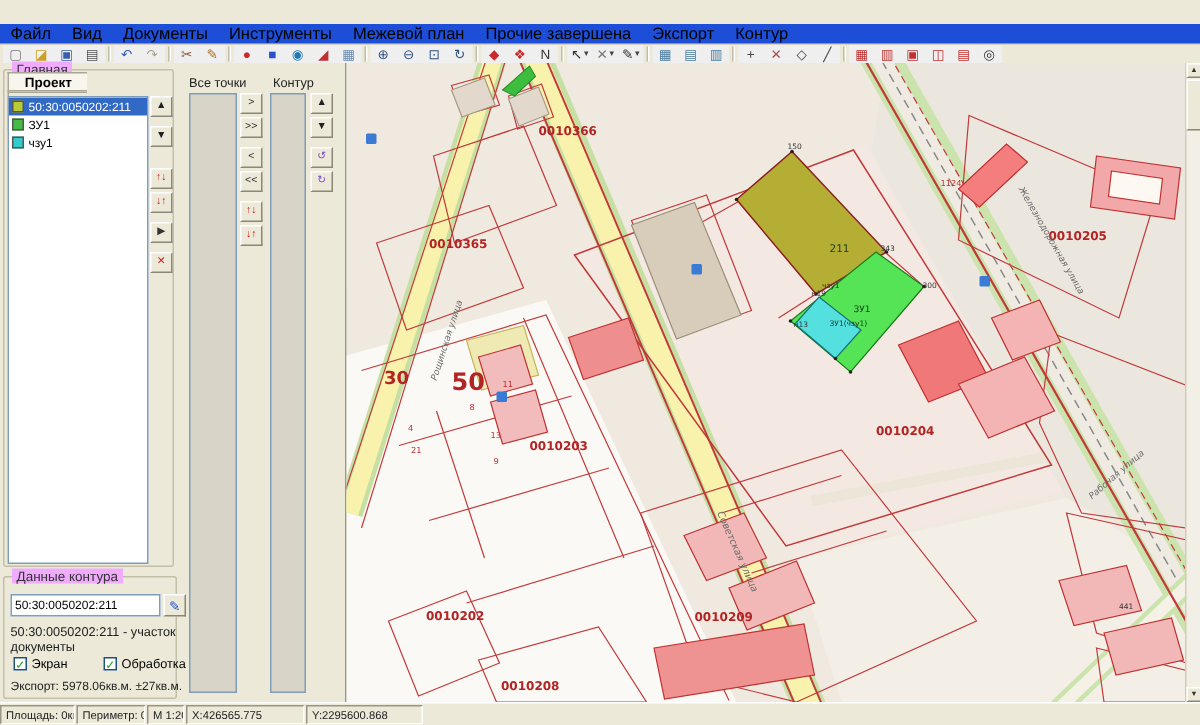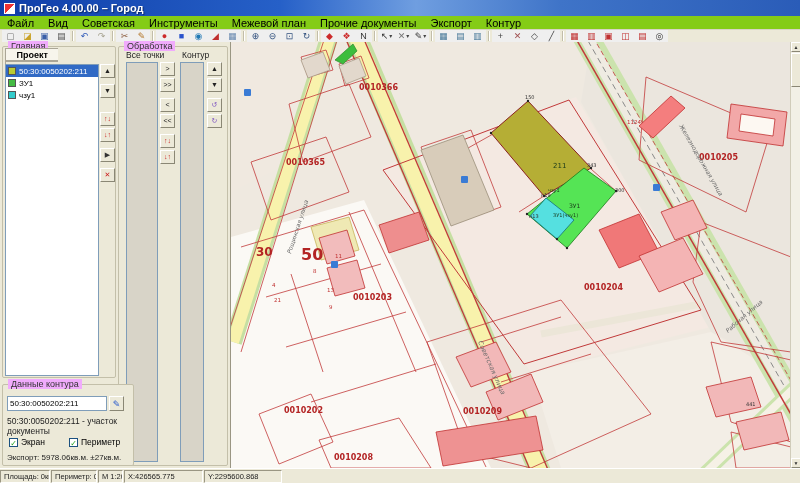--- a/index.html
+++ b/index.html
@@ -9,21 +9,21 @@
 
   
   .titlebar { position:absolute; left:0; top:0; width:800px; height:16px;
     background:linear-gradient(90deg,#0f3ea8 0%,#2660c8 35%,#6f9ee0 52%,#3f74c8 70%,#2a5cb8 100%);
     display:flex; align-items:center; padding:0 4px; }
   .titlebar .appicon { width:11px; height:11px; margin-right:4px;
     background:linear-gradient(135deg,#e33 0 50%,#fff 50% 100%); border:1px solid #fff; }
   .titlebar .title { color:#fff; font-weight:bold; font-size:11px; text-shadow:1px 1px 1px #0a2a6a; white-space:nowrap; }
 
   
-  .menubar { position:absolute; left:0; top:16px; width:800px; height:14px; display:flex; align-items:center; background:#84cc16; border-bottom:1px solid #d8d4c4; }
+  .menubar { position:absolute; left:0; top:16px; width:800px; height:14px; display:flex; align-items:center; background:#1d4ed8; border-bottom:1px solid #d8d4c4; }
   .menu-item { padding:0 7px; font-size:11px; color:#000; cursor:default; }
 
   
   .toolbar { position:absolute; left:0; top:30px; width:800px; height:12px; display:flex; align-items:center; padding-left:2px; }
   .tb-btn { width:17px; height:12px; display:flex; align-items:center; justify-content:center;
     font-size:9px; line-height:9px; border:1px solid transparent; cursor:default; }
   .tb-sep { width:2px; height:10px; border-left:1px solid #c2bda9; border-right:1px solid #fff; margin:0 2px; }
   .tb-drop { font-size:6px; color:#444; margin-left:1px; }
 
   
@@ -73,32 +73,28 @@
   
   .vscroll { position:absolute; left:790px; top:42px; width:10px; height:426px; background:#f2f0e6; border-left:1px solid #d0ccba; }
   .vs-btn { position:absolute; left:0; width:10px; height:10px; background:#ece9d8; border:1px solid; border-color:#fff #8a8775 #8a8775 #fff; font-size:5px; line-height:8px; text-align:center; color:#333; padding:0; }
   .vs-thumb { position:absolute; left:0; top:11px; width:10px; height:34px; background:#ece9d8; border:1px solid; border-color:#fff #8a8775 #8a8775 #fff; }
 </style>
 </head>
 <body>
 
 <div id="app">
 
-  <div class="titlebar">
-    <span class="appicon"></span>
-    <span class="title">ПроГео 4.00.00 – Город</span>
-  </div>
 
   <div class="menubar" id="menubar">
       <span class="menu-item">Файл</span>
       <span class="menu-item">Вид</span>
-      <span class="menu-item">Советская</span>
+      <span class="menu-item">Документы</span>
       <span class="menu-item">Инструменты</span>
       <span class="menu-item">Межевой план</span>
-      <span class="menu-item">Прочие документы</span>
+      <span class="menu-item">Прочие завершена</span>
       <span class="menu-item">Экспорт</span>
       <span class="menu-item">Контур</span>
     </div>
 
   <div class="toolbar" id="toolbar">
       <button class="tb-btn">
         <span style="color: rgb(119, 119, 119);">▢</span>
       </button>
       <button class="tb-btn">
         <span style="color: rgb(201, 162, 39);">◪</span>
@@ -243,55 +239,52 @@
     </div>
   <div class="col-abs" style="left:100px; top:64px;" id="tree-btn-col">
       <button class="mini-btn" style="color: rgb(34, 34, 34);">▲</button>
       <button class="mini-btn gap-s" style="color: rgb(34, 34, 34);">▼</button>
       <button class="mini-btn gap" style="color: rgb(204, 34, 34);">↑↓</button>
       <button class="mini-btn" style="color: rgb(204, 34, 34);">↓↑</button>
       <button class="mini-btn gap-s" style="color: rgb(51, 51, 51);">▶</button>
       <button class="mini-btn gap-s" style="color: rgb(204, 34, 34);">✕</button>
     </div>
 
-  <div class="groupbox" style="left:118px; top:46px; width:110px; height:420px;">
-    <span class="gb-label">Обработка</span>
-  </div>
   <span class="sub-label" style="left:126px; top:50px;">Все точки</span>
   <span class="sub-label" style="left:182px; top:50px;">Контур</span>
   <div class="listbox gray" style="left:126px; top:62px; width:32px; height:400px;"></div>
   <div class="col-abs" style="left:160px; top:62px;" id="transfer-col">
       <button class="mini-btn" style="color: rgb(34, 34, 34);">&gt;</button>
       <button class="mini-btn" style="color: rgb(34, 34, 34);">&gt;&gt;</button>
       <button class="mini-btn gap-s" style="color: rgb(34, 34, 34);">&lt;</button>
       <button class="mini-btn" style="color: rgb(34, 34, 34);">&lt;&lt;</button>
       <button class="mini-btn gap-s" style="color: rgb(204, 34, 34);">↑↓</button>
       <button class="mini-btn" style="color: rgb(204, 34, 34);">↓↑</button>
     </div>
   <div class="listbox gray" style="left:180px; top:62px; width:24px; height:400px;"></div>
   <div class="col-abs" style="left:207px; top:62px;" id="contour-col">
       <button class="mini-btn" style="color: rgb(34, 34, 34);">▲</button>
       <button class="mini-btn" style="color: rgb(34, 34, 34);">▼</button>
       <button class="mini-btn gap-s" style="color: rgb(122, 79, 192);">↺</button>
       <button class="mini-btn" style="color: rgb(122, 79, 192);">↻</button>
     </div>
 
-  <div class="groupbox" style="left:2px; top:384px; width:132px; height:82px;">
+  <div class="groupbox" style="left:2px; top:384px; width:116px; height:82px;">
     <span class="gb-label">Данные контура</span>
     <input id="contour-input" value="50:30:0050202:211" style="">
     <button id="contour-edit-btn">✎</button>
     <div class="contour-desc">50:30:0050202:211 - участок документы</div>
     <div class="chk-row">
       <span class="chk">
         <span class="box">✓</span>
         <span>Экран</span>
       </span>
       <span class="chk">
         <span class="box">✓</span>
-        <span>Периметр</span>
+        <span>Обработка</span>
       </span>
     </div>
     <div class="area-line">Экспорт: 5978.06кв.м. ±27кв.м.</div>
   </div>
 
   <div id="map-wrap">
     <svg id="map-svg" width="560" height="426" viewBox="0 0 560 426">
 
       <g>
         <rect x="0" y="0" width="560" height="426" fill="#efe9e0"></rect>

